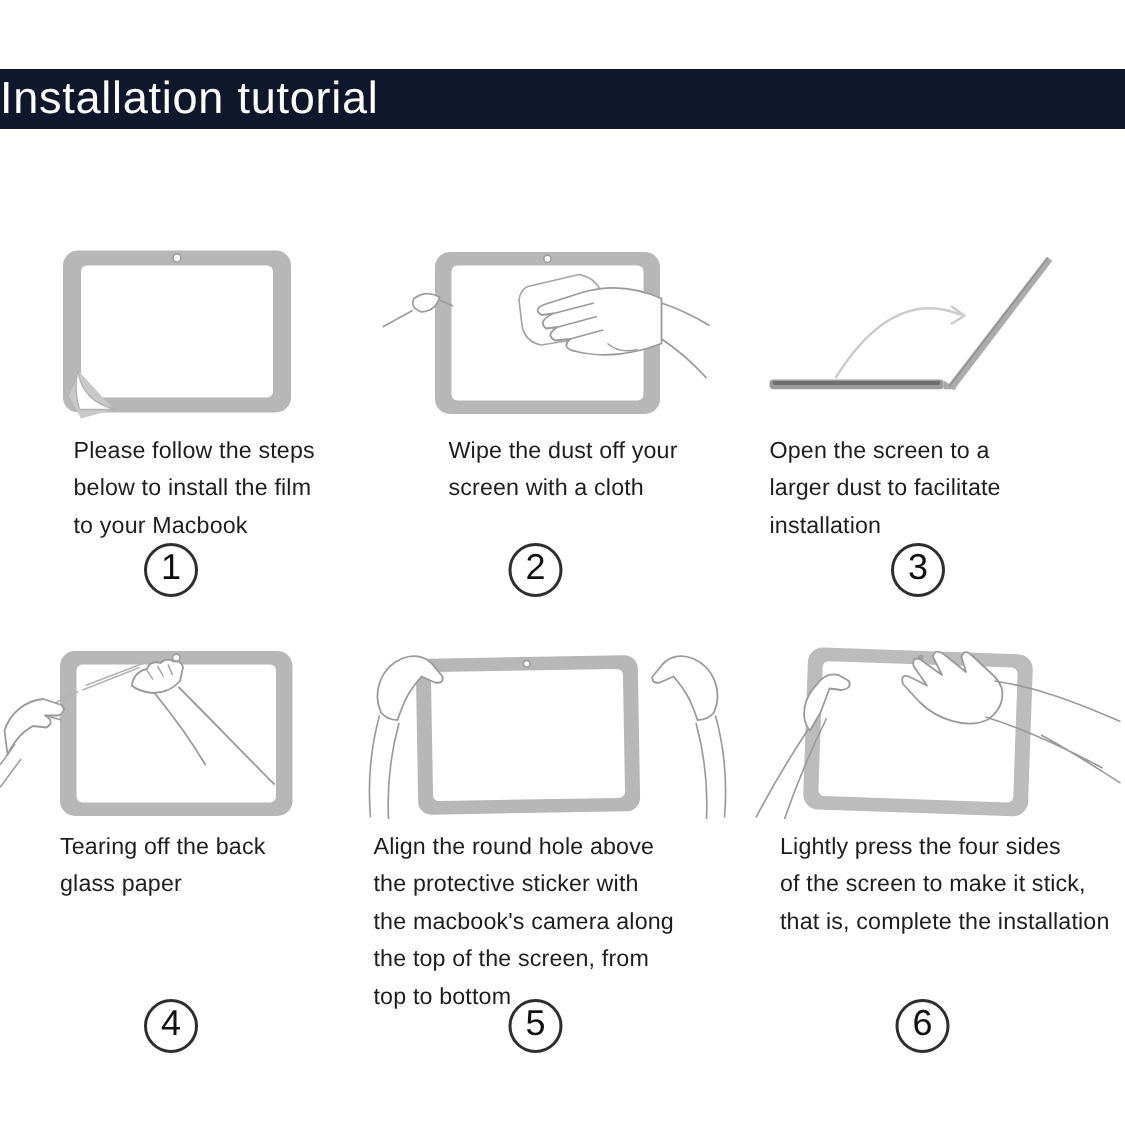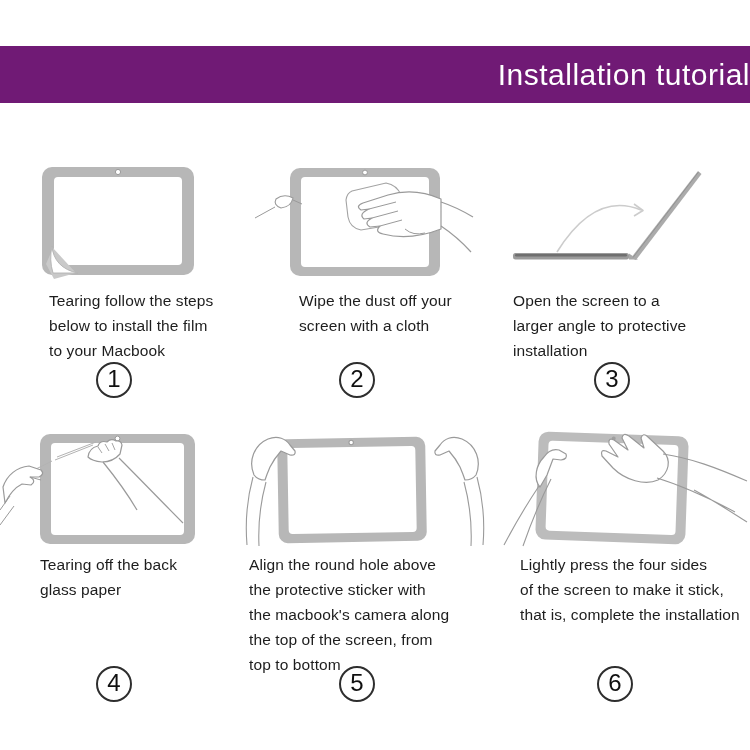--- a/index.html
+++ b/index.html
@@ -2,22 +2,22 @@
 <html><head>
 <meta charset="utf-8">
 <style>
   html,body{margin:0;padding:0;}
   body{
     width:750px;height:750px;position:relative;overflow:hidden;
     background:#ffffff;
     font-family:"Liberation Sans", sans-serif;
   }
   .banner{
-    position:absolute;left:0;top:46px;width:750px;height:57px;
-    background:#701a75;display:flex;align-items:center;justify-content:flex-end;
+    position:absolute;left:0;top:46px;width:750px;height:40px;
+    background:#0f172a;display:flex;align-items:center;justify-content:flex-start;
   }
   .banner-title{
     color:#ffffff;font-size:30px;letter-spacing:0.5px;font-weight:400;
   }
   .illu{position:absolute;margin:0;padding:0;}
   .illu svg{display:block;width:100%;height:100%;}
   .caption{
     position:absolute;white-space:pre;
     font-size:15.5px;line-height:25px;color:#1d1d1d;letter-spacing:0.1px;
   }
@@ -40,21 +40,21 @@
 
 <figure class="illu" style="left:40px;top:162px;width:158px;height:118px">
   <svg viewBox="0 0 158 118">
     <rect x="2" y="5" width="152" height="108" rx="10" fill="#b7b7b7"></rect>
     <rect x="14" y="15" width="128" height="88" rx="4" fill="#ffffff"></rect>
     <circle cx="78" cy="10" r="2.6" fill="#ffffff" stroke="#9a9a9a" stroke-width="1"></circle>
     <path d="M13,86 L36,111 L14,117 L6,102 Z" fill="#c9c9c9"></path>
     <path d="M12,84 C13,98 22,108 38,111 L13,111 Q9,98 12,84 Z" fill="#ffffff" stroke="#b2b2b2" stroke-width="0.9"></path>
   </svg>
 </figure>
-<div class="caption" style="left:49px;top:288px">Tearing follow the steps
+<div class="caption" style="left:49px;top:288px">Please follow the steps
 below to install the film
 to your Macbook</div>
 <div class="badge" style="left:96px;top:362px">
   <span>1</span>
 </div>
 
 <figure class="illu" style="left:255px;top:162px;width:220px;height:120px">
   <svg viewBox="0 0 220 120">
     <rect x="35" y="6" width="150" height="108" rx="10" fill="#b7b7b7"></rect>
     <rect x="46" y="15" width="128" height="90" rx="4" fill="#ffffff"></rect>
@@ -78,21 +78,21 @@
     <rect x="8" y="88" width="116" height="6.5" rx="2.5" fill="#9b9b9b"></rect>
     <rect x="10" y="89" width="112" height="2.6" rx="1.3" fill="#6f6f6f"></rect>
     <path d="M124,88.5 L133,94.5 L124,94.5 Z" fill="#a8a8a8"></path>
     <path d="M126,93 L193,6 L196.5,9 L131,95 Z" fill="#ababab"></path>
     <path d="M193.5,7 L128,92.5" stroke="#8b8b8b" stroke-width="0.8"></path>
     <path d="M52,87 Q90,26 136,45" fill="none" stroke="#cccccc" stroke-width="1.6"></path>
     <path d="M129,39 L138,45.5 L129,51" fill="none" stroke="#cccccc" stroke-width="1.6" stroke-linejoin="round"></path>
   </svg>
 </figure>
 <div class="caption" style="left:513px;top:288px">Open the screen to a
-larger angle to protective
+larger dust to facilitate
 installation</div>
 <div class="badge" style="left:594px;top:362px">
   <span>3</span>
 </div>
 
 <figure class="illu" style="left:0px;top:428px;width:235px;height:122px">
   <svg viewBox="0 0 235 122">
     <rect x="40" y="6" width="155" height="110" rx="10" fill="#b7b7b7"></rect>
     <rect x="51" y="15" width="133" height="92" rx="4" fill="#ffffff"></rect>
     <circle cx="117.5" cy="10.5" r="2.4" fill="#ffffff" stroke="#9a9a9a" stroke-width="1"></circle>

